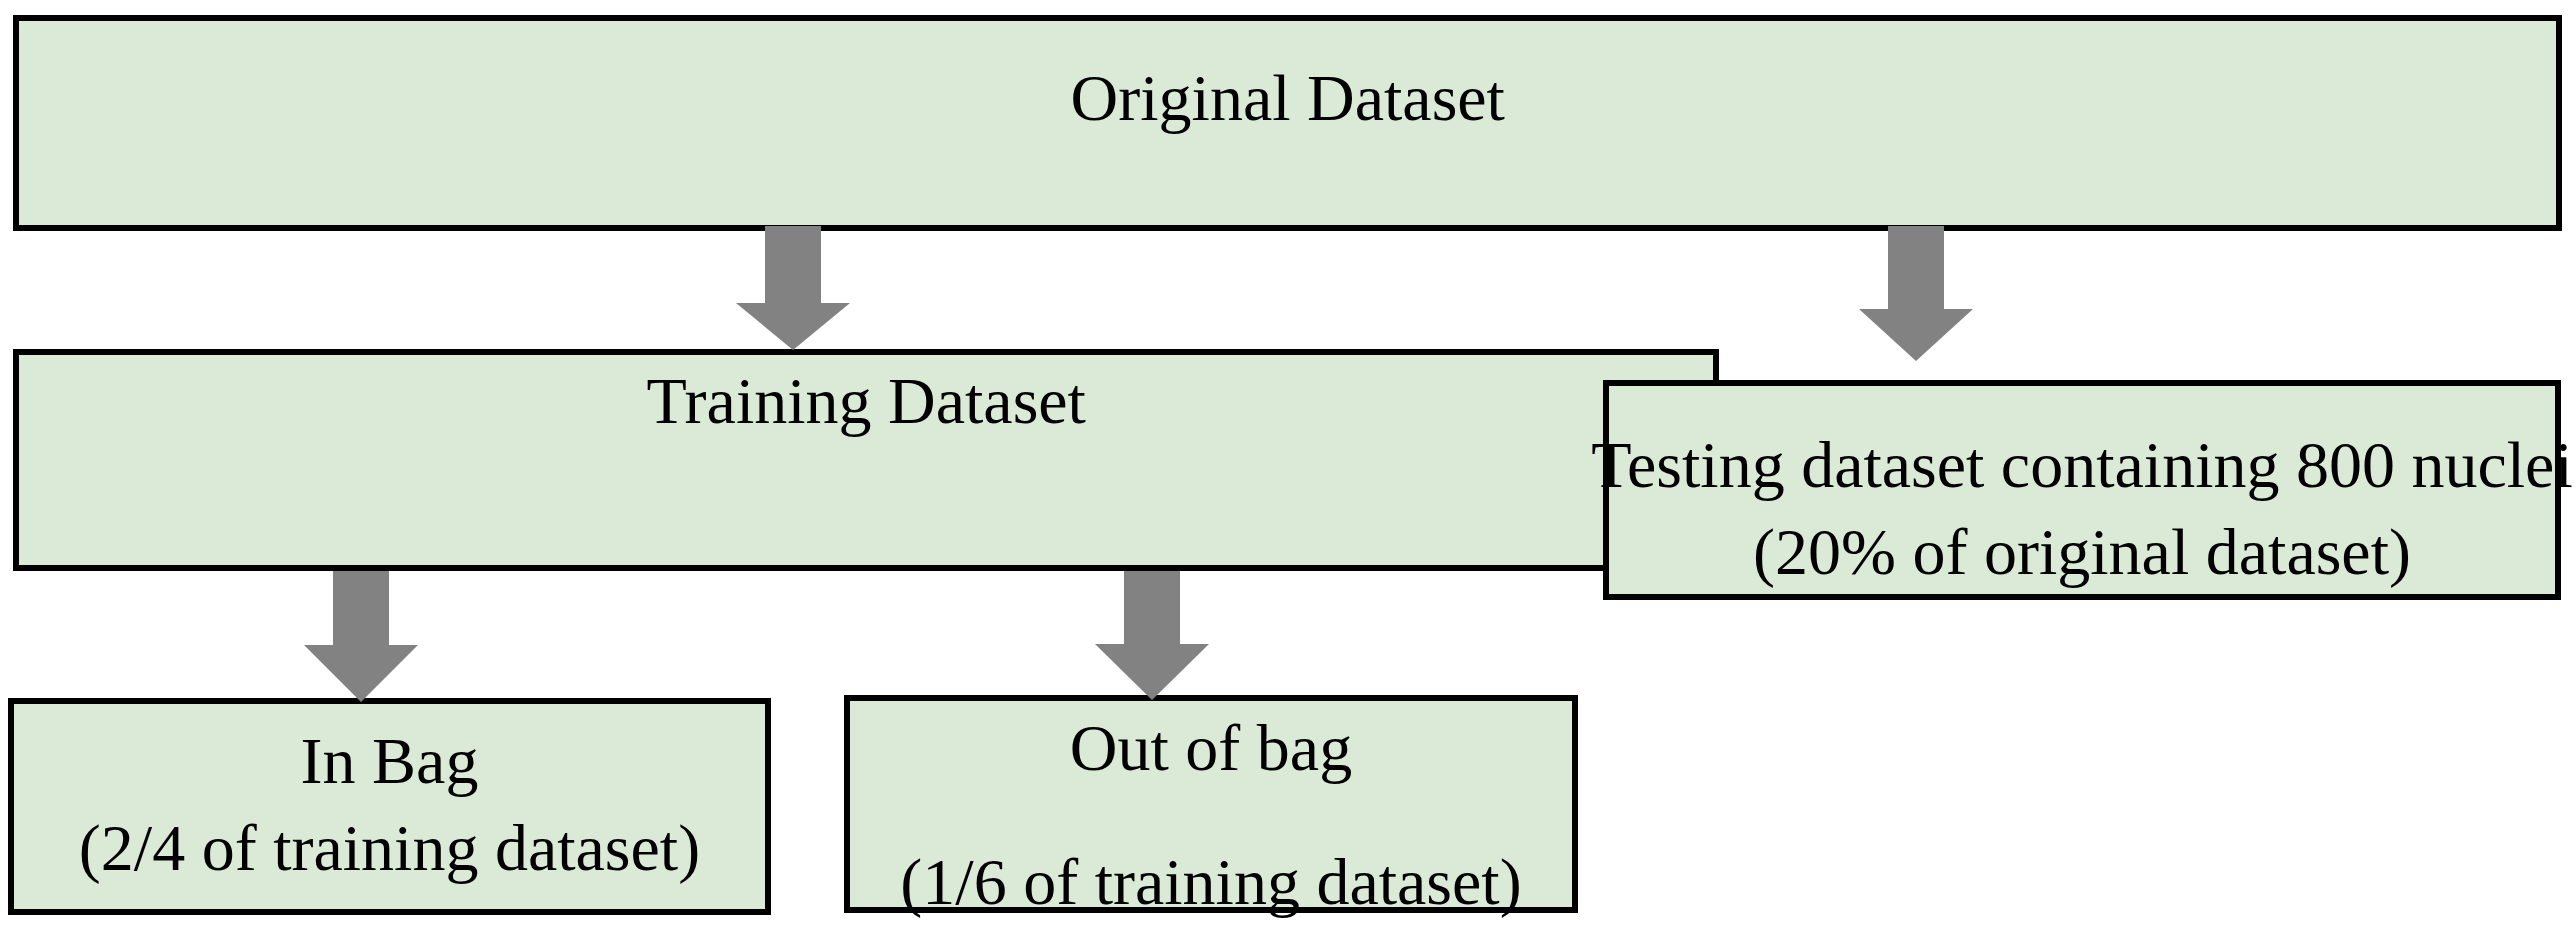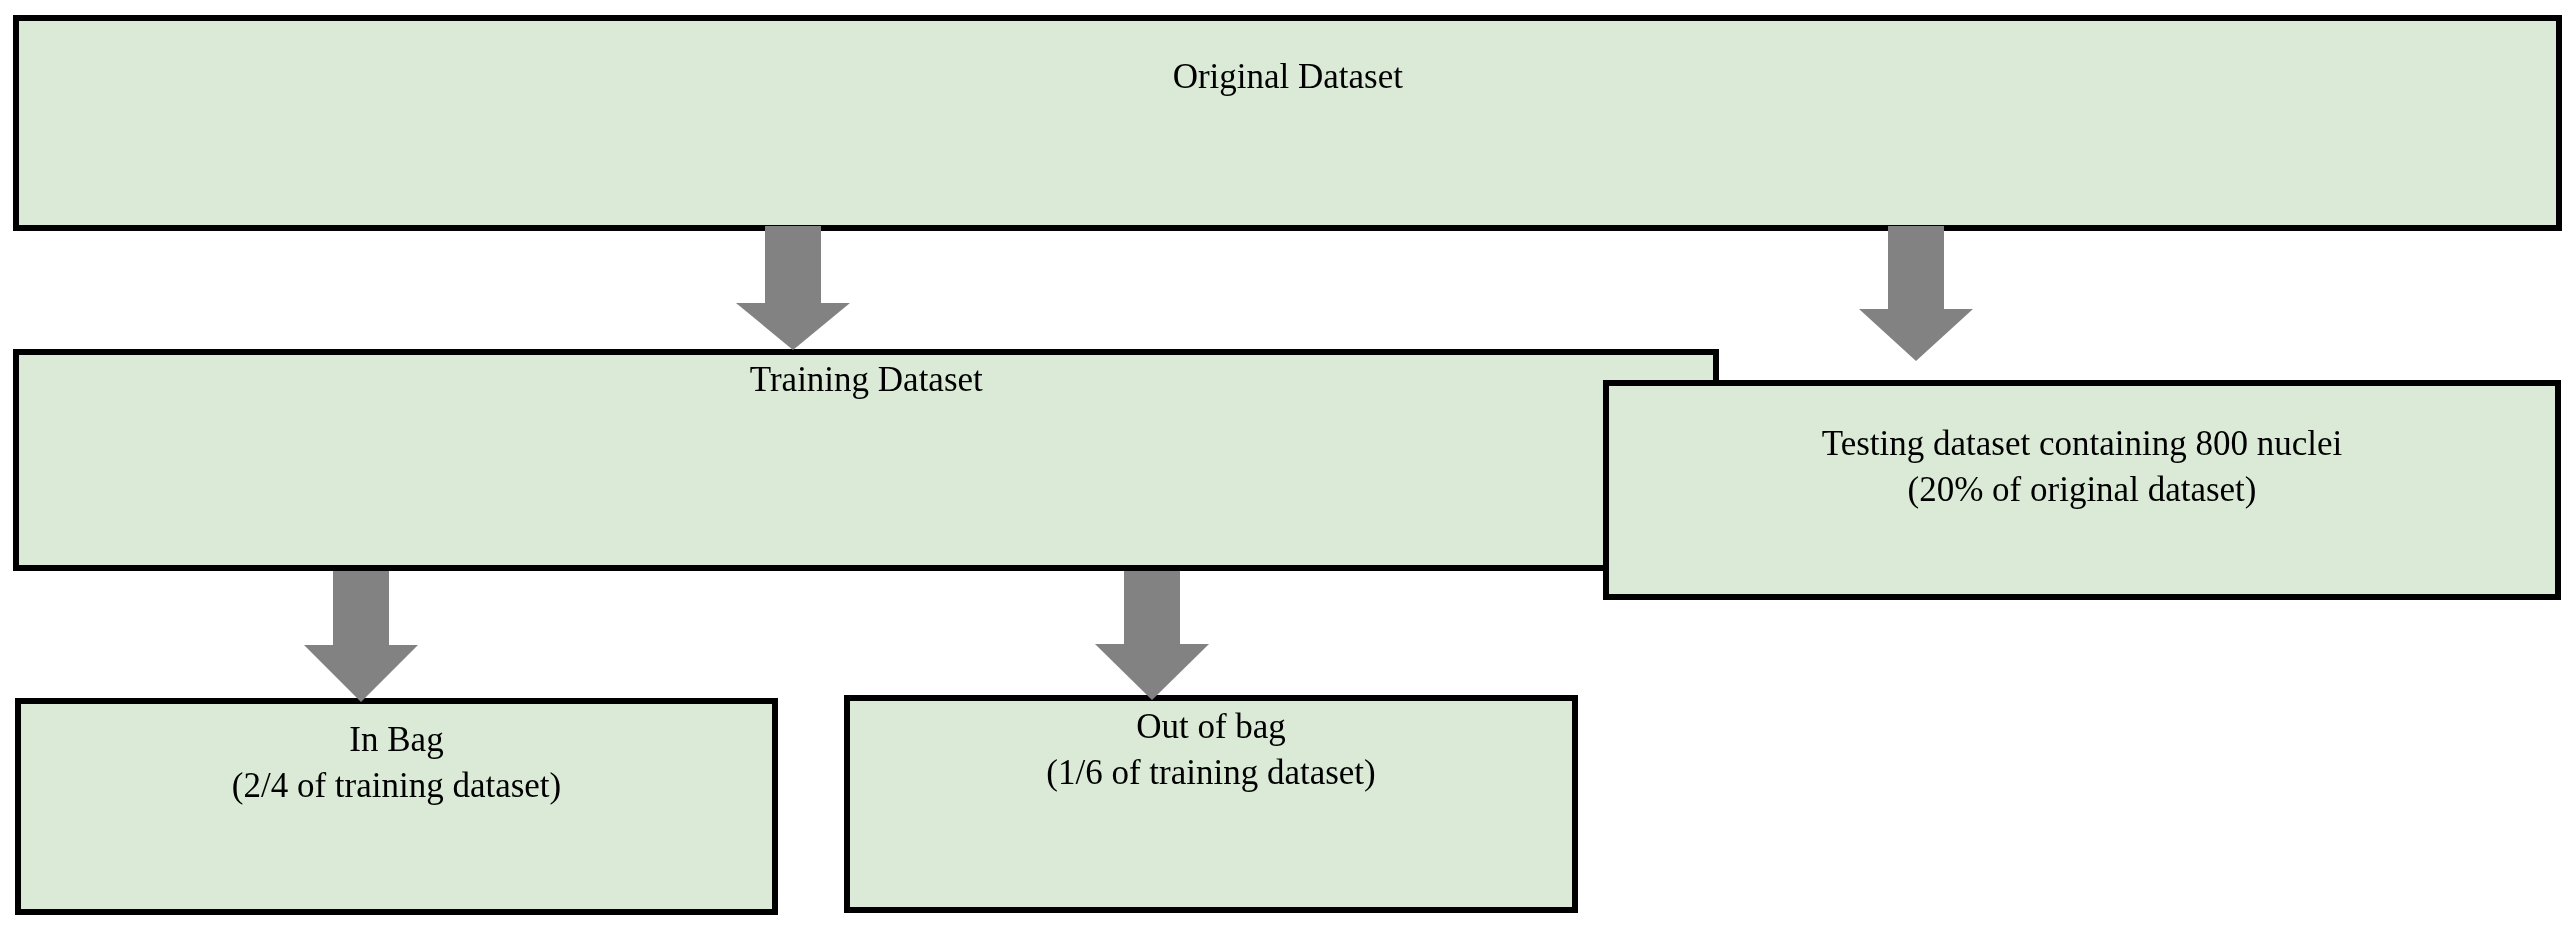--- a/index.html
+++ b/index.html
@@ -19,31 +19,31 @@
   .box {
     position: absolute;
     box-sizing: border-box;
     background: var(--box-fill, #dbead7);
     border: 6.6px solid var(--box-border, #000000);
     display: flex;
     flex-direction: column;
     align-items: center;
     justify-content: flex-start;
     text-align: center;
-    font-size: 35px;
+    font-size: 66px;
     line-height: 1.32;
   }
   .box .line {
     white-space: nowrap;
   }
   .box-original   { left: 13.3px;   top: 14.7px;  width: 2549px; height: 216px; padding-top: 33px; }
   .box-training   { left: 13.3px;   top: 349px; width: 1706px; height: 222px; padding-top: 1.5px;  }
   .box-testing    { left: 1603px; top: 348px; width: 958px; height: 220px; padding-top: 35px; margin-top: 32px; }
-  .box-in-bag     { left: 15px;   top: 698px; width: 763px; height: 217px; padding-top: 13.3px; }
-  .box-out-of-bag { left: 844px; top: 695px; width: 734px;  height: 218px; padding-top: 2.9px;  }
+  .box-in-bag     { left: 8px;   top: 698px; width: 763px; height: 217px; padding-top: 13.3px; }
+  .box-out-of-bag { left: 844px; top: 695px; width: 734px;  height: 218px; padding-top: 2.9px; gap: 47px;  }
 
   .arrow {
     position: absolute;
     width: 113px;
     display: flex;
     flex-direction: column;
     align-items: center;
     z-index: 5;
   }
   .arrow .shaft {

